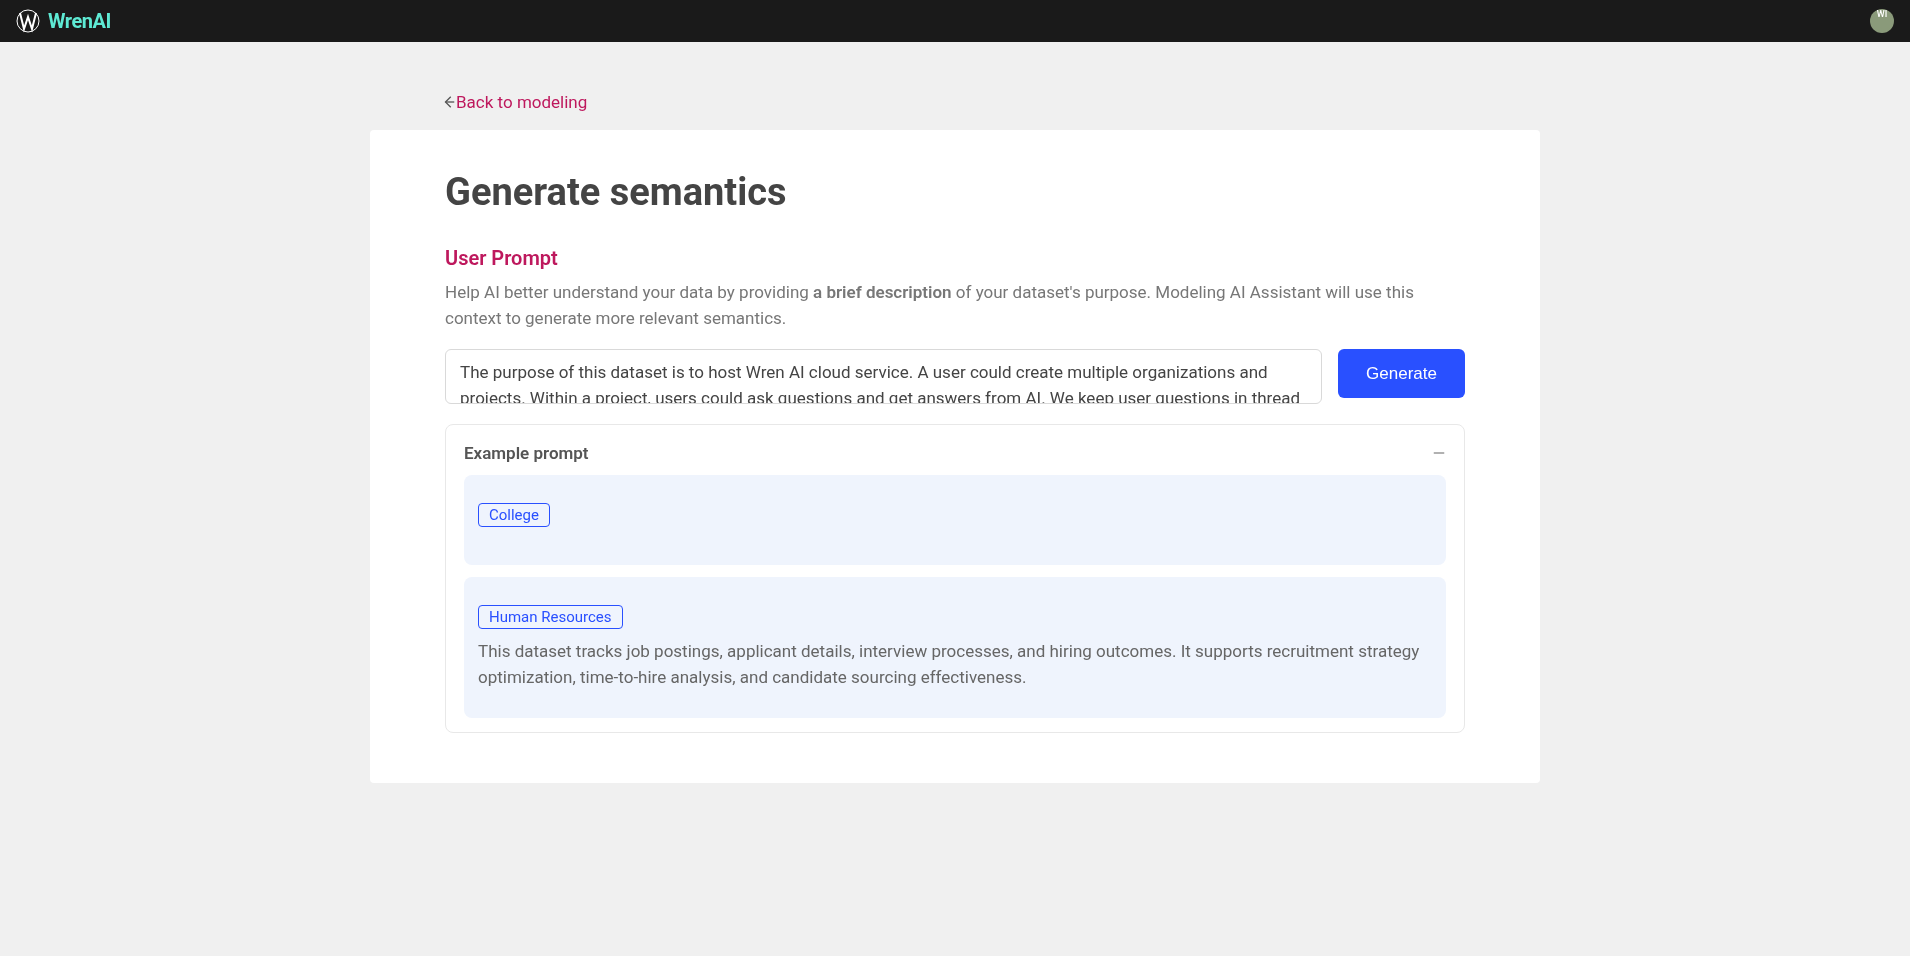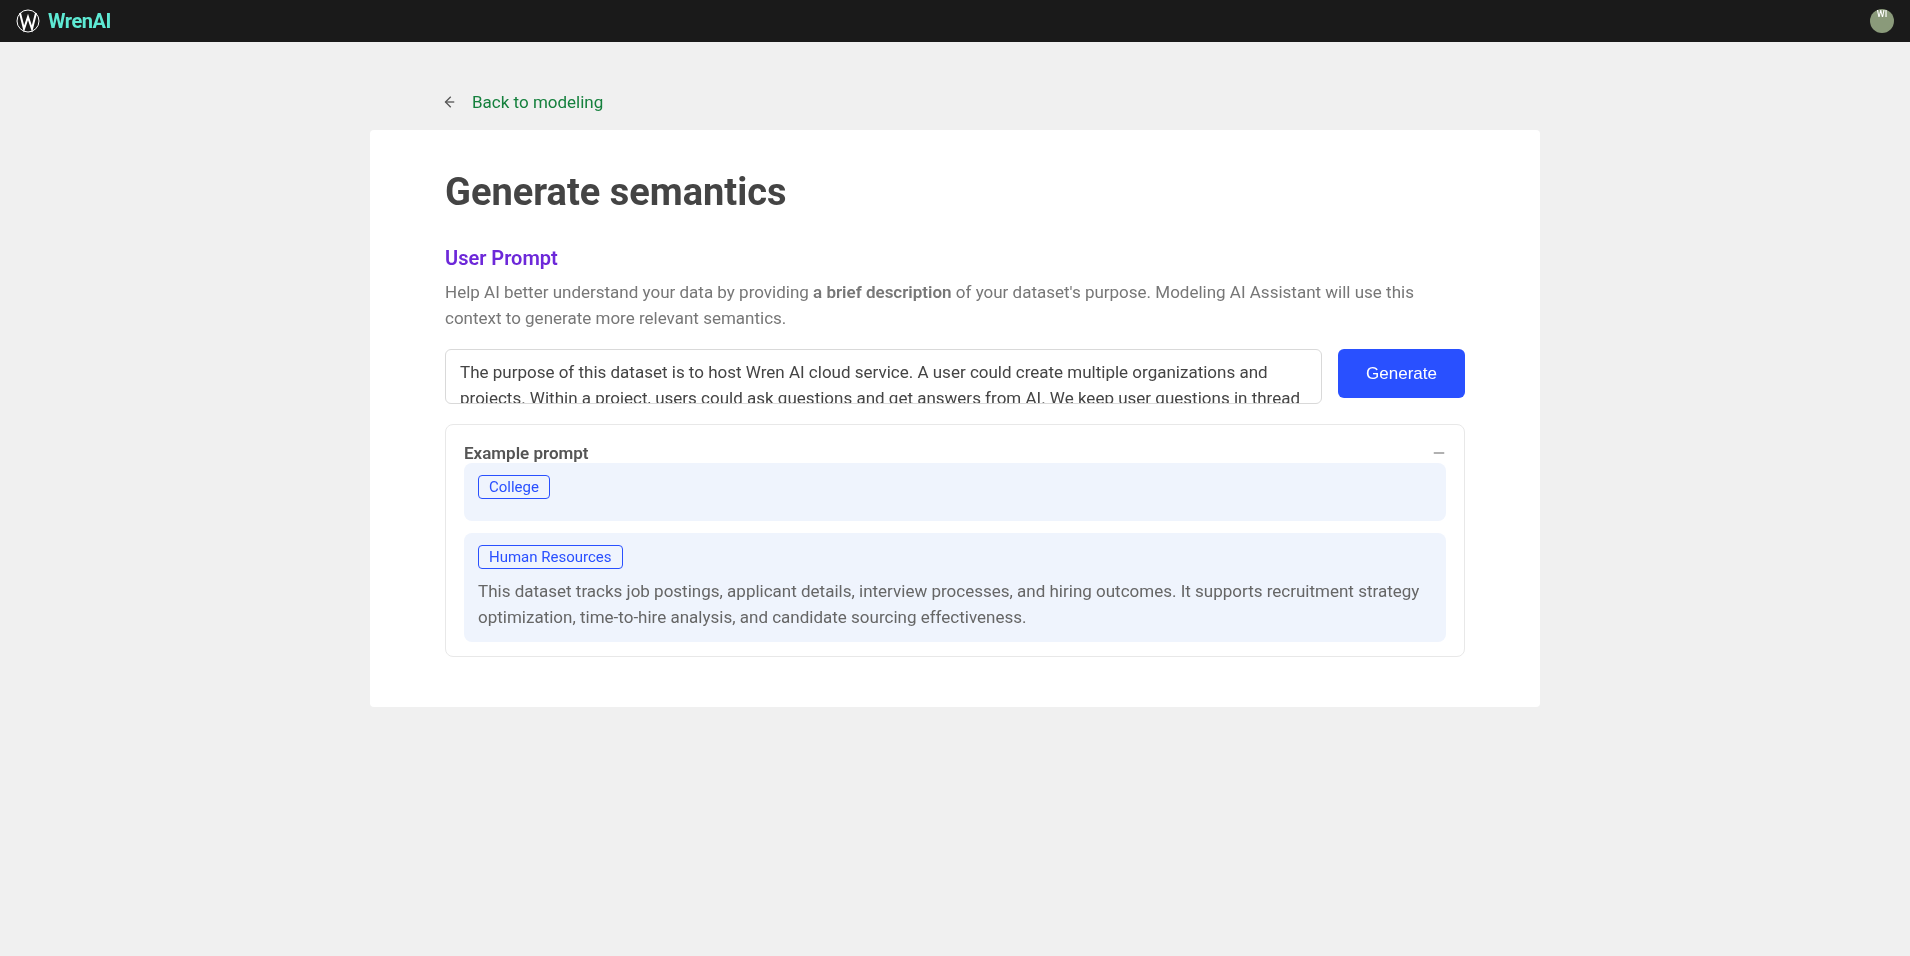--- a/index.html
+++ b/index.html
@@ -48,22 +48,22 @@
       font-weight: 500;
     }
     .container {
       max-width: 1170px;
       margin: 0 auto;
       padding-top: 50px;
     }
     .back-link {
       display: flex;
       align-items: center;
-      gap: 16px;
-      color: #15803d;
+      gap: 0;
+      color: #be185d;
       font-size: 17px;
       margin-bottom: 18px;
       padding-left: 72px;
       cursor: pointer;
     }
     .back-arrow {
       width: 14px;
       height: 14px;
     }
     .main-card {
@@ -73,21 +73,21 @@
     }
     .page-title {
       font-size: 38px;
       font-weight: 700;
       color: #444;
       margin-bottom: 32px;
     }
     .section-title {
       font-size: 20px;
       font-weight: 600;
-      color: #6d28d9;
+      color: #be185d;
       margin-bottom: 10px;
     }
     .section-desc {
       font-size: 17px;
       color: #777;
       line-height: 1.5;
       margin-bottom: 18px;
     }
     .bold {
       font-weight: 600;
@@ -125,40 +125,41 @@
     }
     .example-card {
       border: 1px solid #e8e8e8;
       border-radius: 8px;
       padding: 18px 18px 14px 18px;
     }
     .example-header {
       display: flex;
       justify-content: space-between;
       align-items: center;
+      margin-bottom: 12px;
     }
     .example-title {
       font-size: 17px;
       font-weight: 600;
       color: #555;
     }
     .collapse-icon {
       width: 14px;
       height: 14px;
       cursor: pointer;
     }
     .example-subdesc {
       font-size: 17px;
       color: #888;
       margin-bottom: 14px;
     }
     .example-item {
       background-color: #eff4fd;
       border-radius: 8px;
-      padding: 12px 14px;
+      padding: 28px 14px;
       margin-bottom: 12px;
     }
     .example-item:last-child {
       margin-bottom: 0;
     }
     .example-tag {
       display: inline-block;
       border: 1px solid #2950ff;
       color: #2950ff;
       font-size: 15px;

